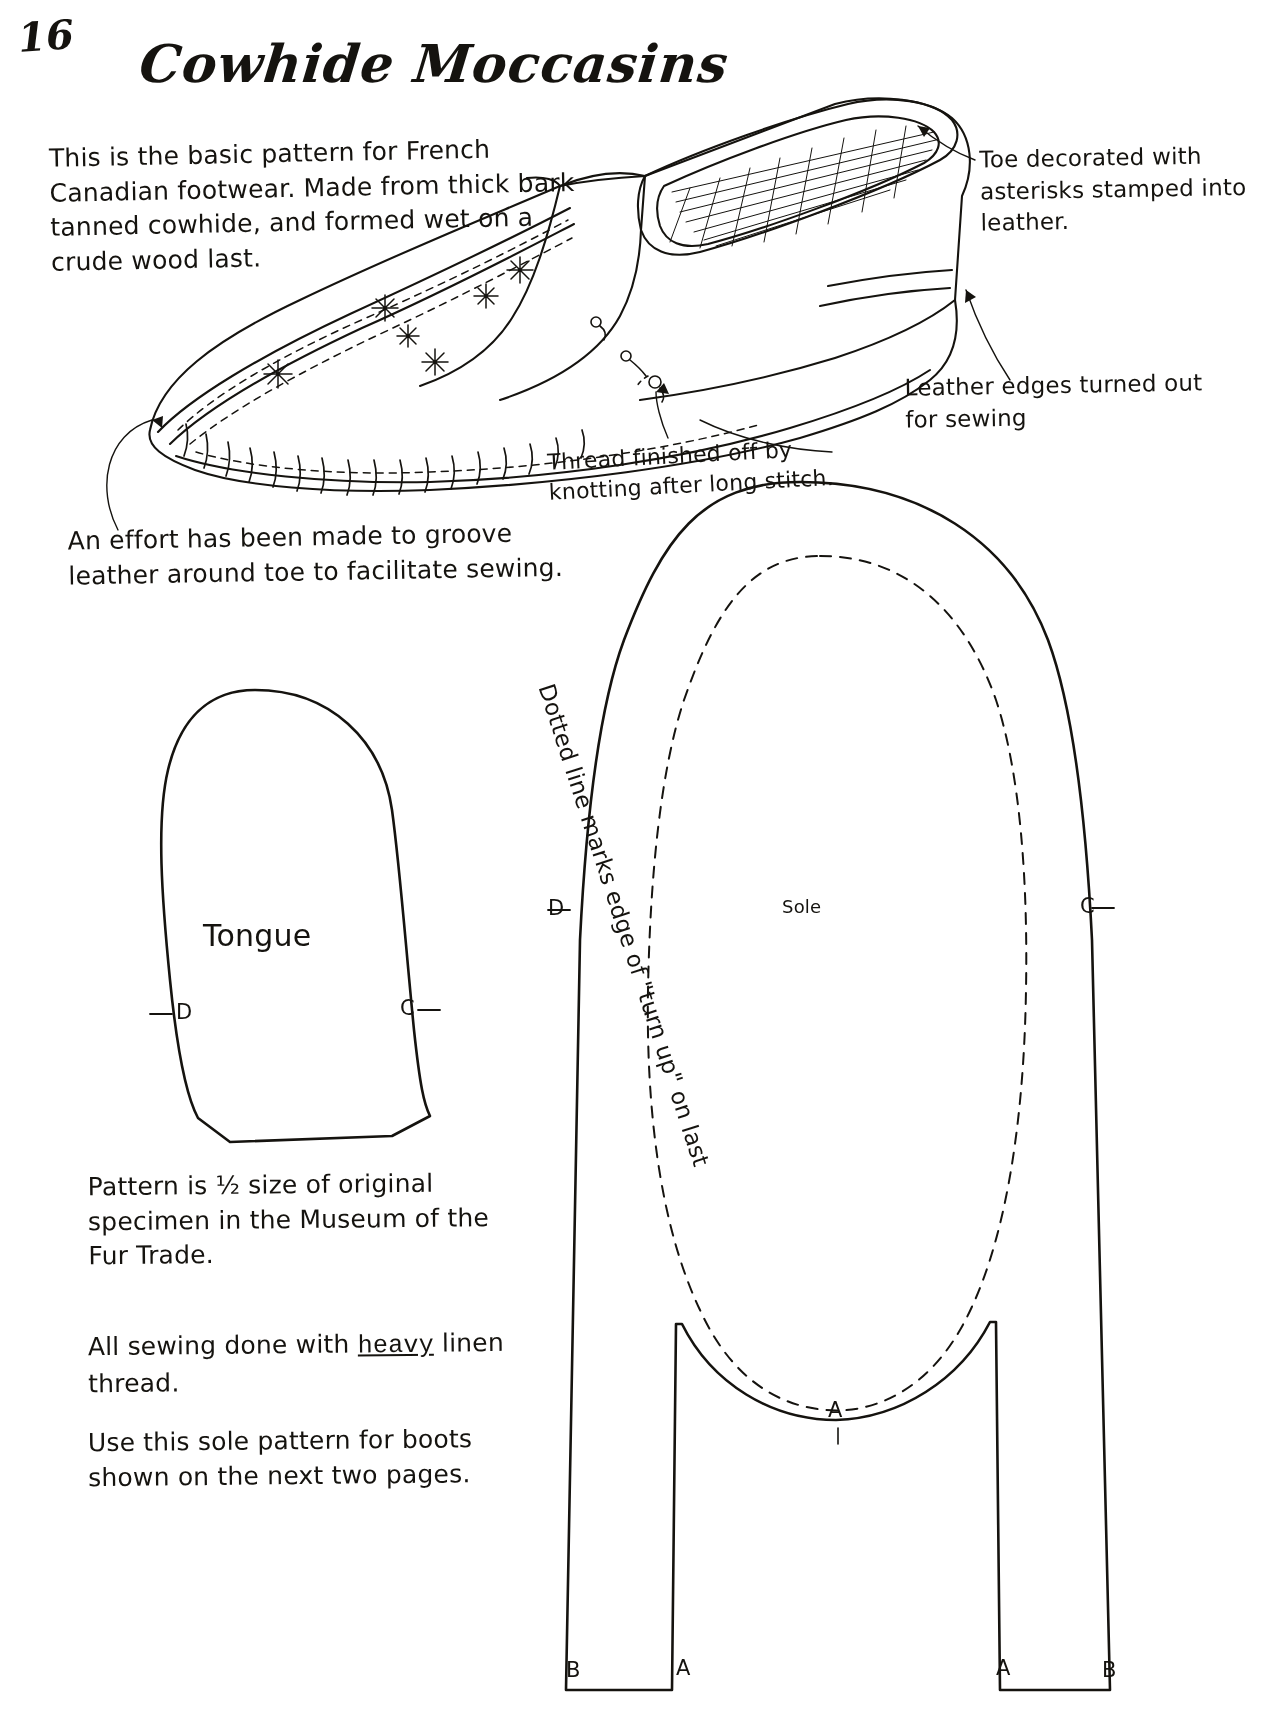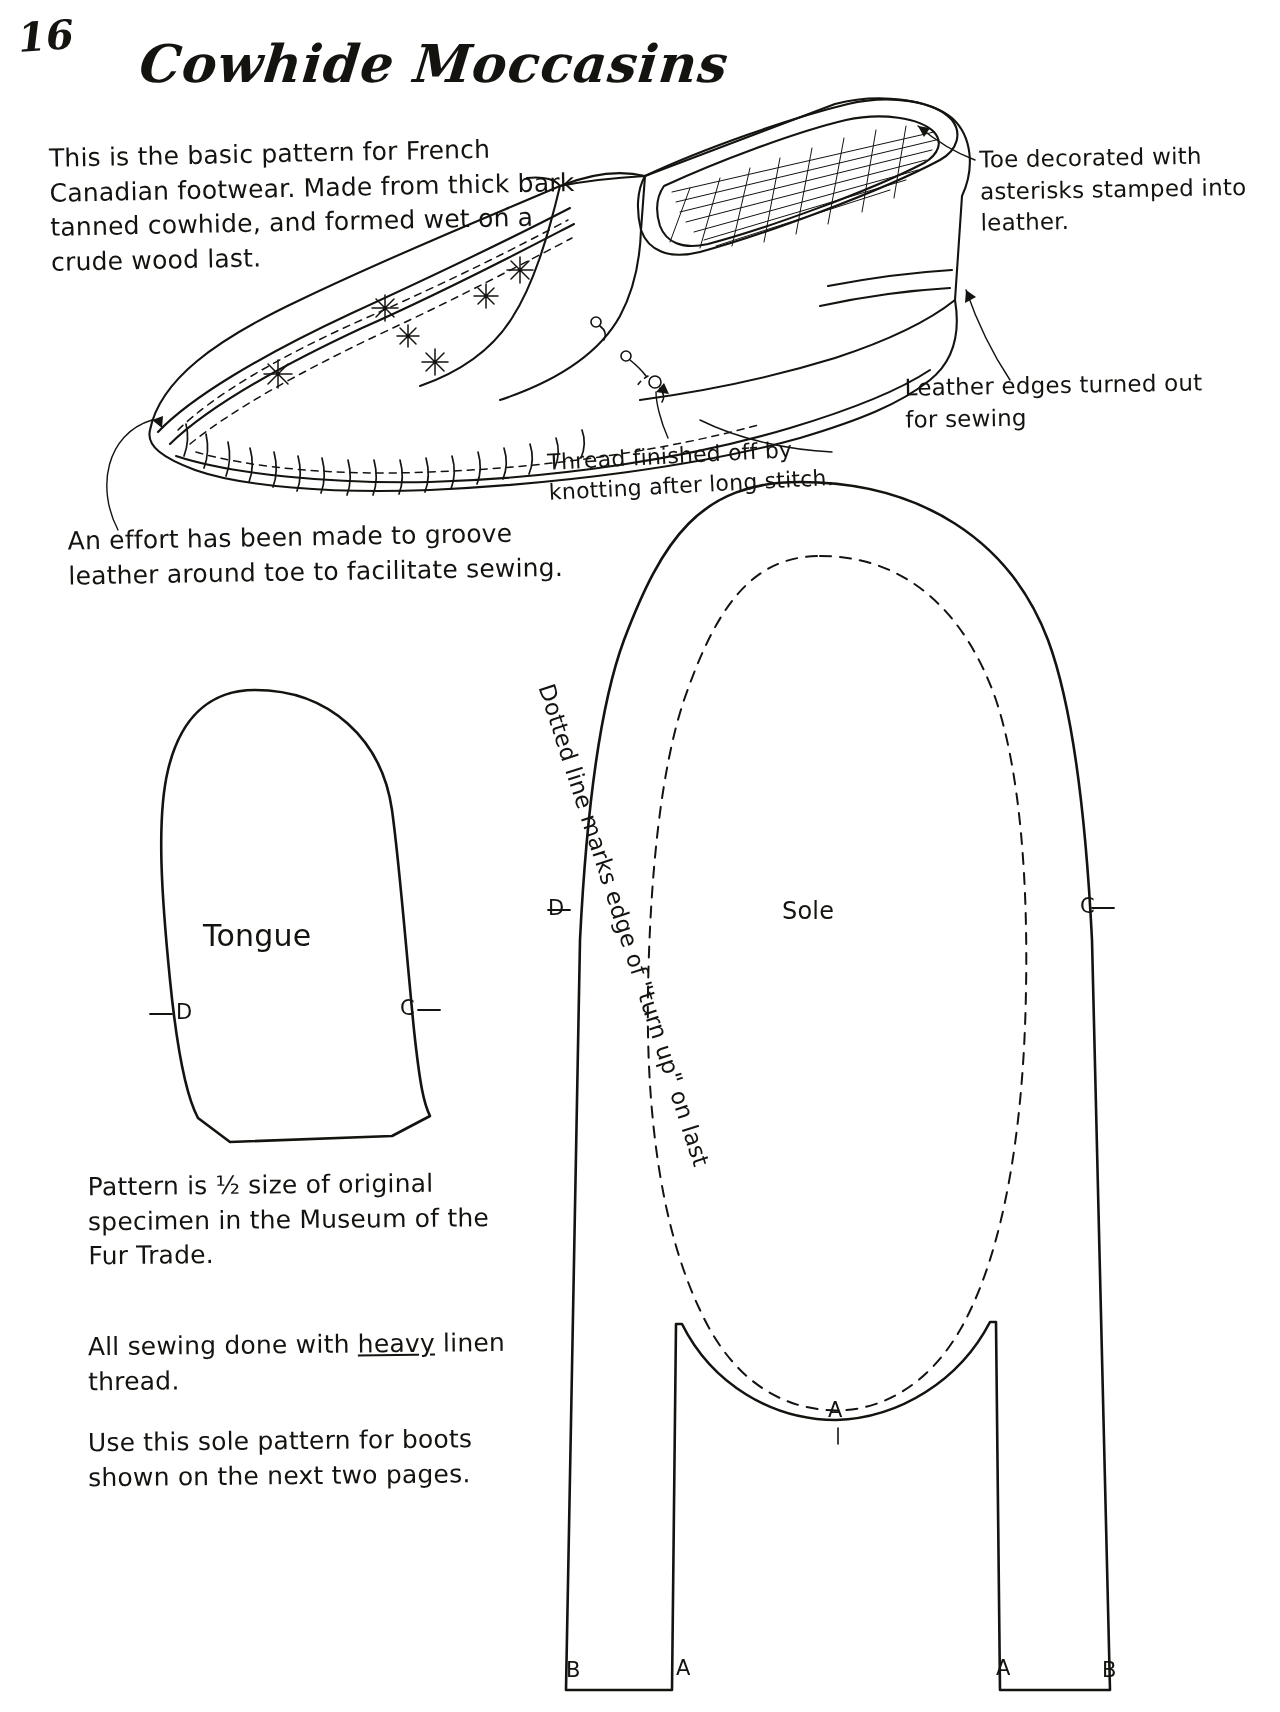--- a/index.html
+++ b/index.html
@@ -12,27 +12,27 @@
   #page-number{left:18px;top:8px;font-size:40px;font-style:italic;font-weight:700;
       font-family:"DejaVu Serif", serif;transform:rotate(-4deg);}
   #title{left:140px;top:28px;font-size:52px;font-weight:700;font-style:italic;
       font-family:"DejaVu Serif", serif;letter-spacing:1px;transform:skewX(-6deg);}
   #intro-text{left:50px;top:136px;width:560px;font-size:25px;transform:rotate(-1.2deg);}
   #toe-note{left:980px;top:142px;width:290px;font-size:23px;transform:rotate(-1deg);}
   #edges-note{left:905px;top:370px;width:300px;font-size:23px;transform:rotate(-1deg);}
   #thread-note{left:548px;top:440px;width:300px;font-size:22px;transform:rotate(-3deg);}
   #groove-note{left:68px;top:520px;width:520px;font-size:25px;transform:rotate(-1deg);}
   #tongue-label{left:203px;top:915px;font-size:30px;}
-  #sole-label{left:782px;top:895px;font-size:24px;}
+  #sole-label{left:782px;top:895px;font-size:18px;}
   #scale-note{left:88px;top:1168px;width:440px;font-size:25px;transform:rotate(-.6deg);}
   #thread-spec-note{left:88px;top:1328px;width:430px;font-size:25px;transform:rotate(-.6deg);}
   #boots-note{left:88px;top:1424px;width:430px;font-size:25px;transform:rotate(-.6deg);}
   #dotted-note{position:absolute;left:560px;top:680px;width:520px;font-size:23px;
       transform:rotate(72deg);transform-origin:0 0;white-space:nowrap;}
-  u.heavy{text-decoration:underline;}
+  u.heavy{text-decoration:underline;font-family:Liberation Mono, monospace;}
   
   .mark{position:absolute;font-size:21px;font-family:"DejaVu Sans", sans-serif;color:#15130f;}
   svg{position:absolute;left:0;top:0;overflow:visible;}
 </style>
 </head>
 <body>
 
 <div class="page">
 
   <div class="txt hand" id="page-number">16</div>

